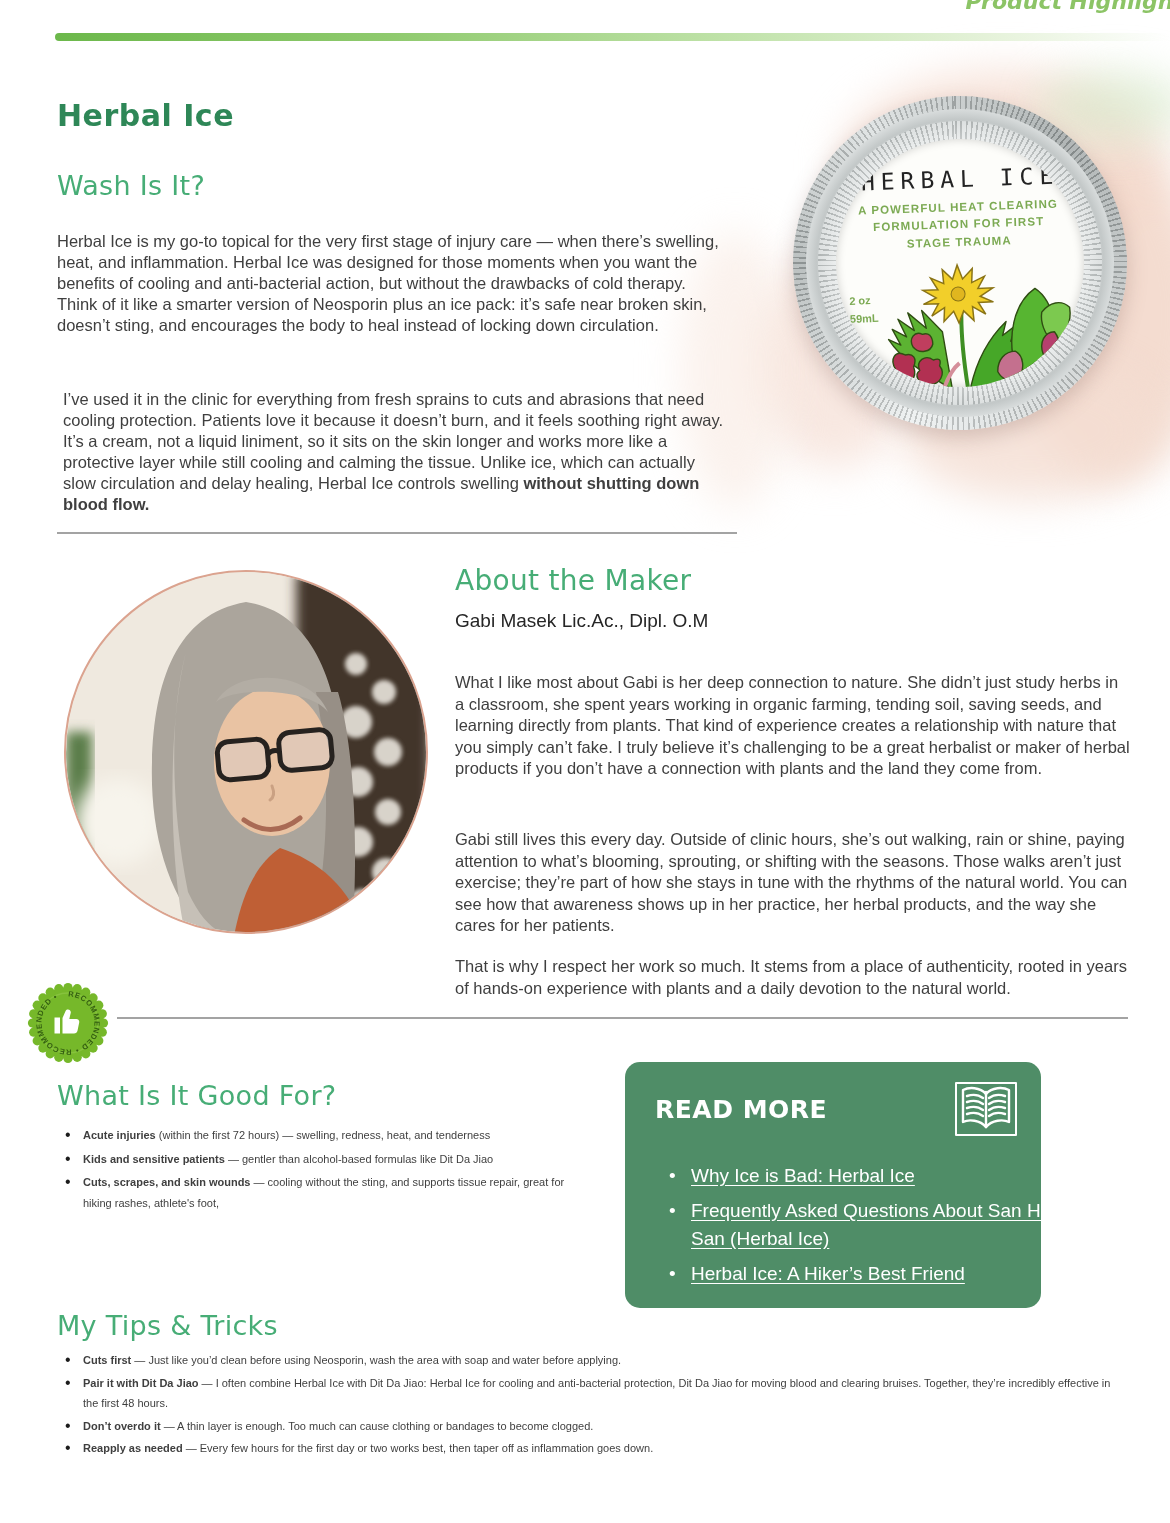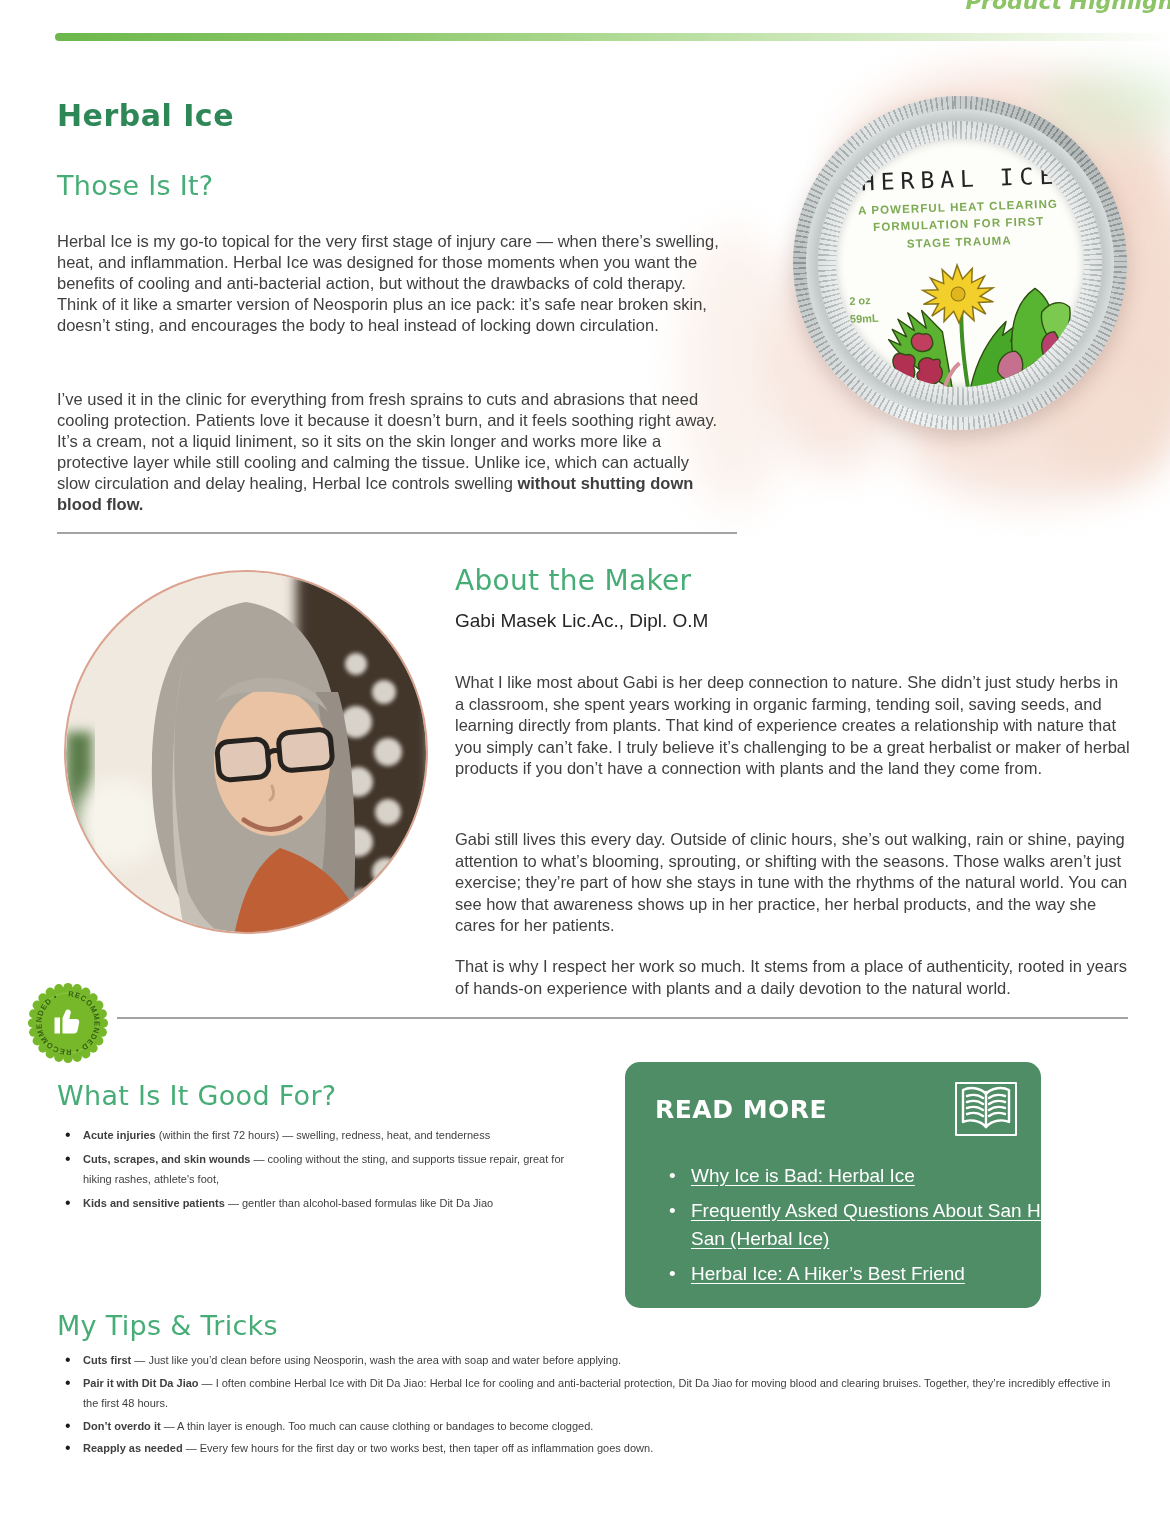--- a/index.html
+++ b/index.html
@@ -38,21 +38,21 @@
   .sec-head {
     position:absolute; font-family:"DejaVu Sans", sans-serif;
     font-weight:500; font-size:27px; color:#47ad76; letter-spacing:0.3px;
   }
   .h-whatisit { left:57px; top:170px; }
   .h-goodfor  { left:57px; top:1080px; }
   .h-tips     { left:57px; top:1310px; }
   .h-about    { left:455px; top:564px; font-size:28px; }
   .body-par { position:absolute; font-size:16.5px; line-height:21px; color:#3f3f3f;margin-top:24px; }
   .p-what1 { left:57px; top:207px; width:665px; }
-  .p-what2 { left:57px; top:365px; width:665px; }
+  .p-what2 { left:63px; top:365px; width:665px; }
   .maker-name { position:absolute; left:455px; top:610px; font-size:19px; font-weight:400; color:#262626; }
   .p-about1 { left:455px; top:648px; width:676px; line-height:21.5px; }
   .p-about2 { left:455px; top:805px; width:676px; line-height:21.5px; }
   .p-about3 { left:455px; top:932px; width:676px; line-height:21.5px; }
   .bold-inline { font-weight:700; }
   .divider { position:absolute; height:2px; background:#a3a3a3; }
   .div-1 { left:57px; top:532px; width:680px; }
   .div-2 { left:117px; top:1017px; width:1011px; }
   
   ul.doc-list { position:absolute; list-style:none; }
@@ -134,21 +134,21 @@
   <div class="wash wash-peach-2"></div>
   <div class="wash wash-peach-3"></div>
   <div class="wash wash-peach-4"></div>
   <div class="wash wash-peach-5"></div>
   <div class="wash wash-green-1"></div>
 
   <div class="corner-label">Product Highlight</div>
   <div class="top-bar"></div>
 
   <h1 class="page-title">Herbal Ice</h1>
-  <h2 class="sec-head h-whatisit">Those Is It?</h2>
+  <h2 class="sec-head h-whatisit">Wash Is It?</h2>
   <p class="body-par p-what1">Herbal Ice is my go-to topical for the very first stage of injury care — when there’s swelling, heat, and inflammation. Herbal Ice was designed for those moments when you want the benefits of cooling and anti-bacterial action, but without the drawbacks of cold therapy. Think of it like a smarter version of Neosporin plus an ice pack: it’s safe near broken skin, doesn’t sting, and encourages the body to heal instead of locking down circulation.</p>
   <p class="body-par p-what2"><span>I’ve used it in the clinic for everything from fresh sprains to cuts and abrasions that need cooling protection. Patients love it because it doesn’t burn, and it feels soothing right away. It’s a cream, not a liquid liniment, so it sits on the skin longer and works more like a protective layer while still cooling and calming the tissue. Unlike ice, which can actually slow circulation and delay healing, Herbal Ice controls swelling </span><span class="bold-inline">without shutting down blood flow.</span></p>
 
   <div class="tin">
     <div class="rim-tex"></div>
     <div class="ring2"></div>
     <div class="ring3"></div>
     <div class="face">
       <div class="tin-title">HERBAL ICE</div>
       <div class="tin-sub">A POWERFUL HEAT CLEARING FORMULATION FOR FIRST STAGE TRAUMA</div>
@@ -279,22 +279,22 @@
         <path d="M36.5 52.5 h11.5 c1.9 0 3.2-1.2 3.5-2.7 l1.7-8.4 c0.4-1.9-1-3.5-2.9-3.5 h-7 l1.4-5.9 c0.5-1.9-0.9-3.6-2.8-3.6 -0.9 0-1.8 0.5-2.2 1.4 l-3.2 7.2 v15.5 z" fill="#ffffff"></path>
       </g>
     </svg>
   </div>
 
   <div class="divider div-2"></div>
 
   <h2 class="sec-head h-goodfor">What Is It Good For?</h2>
   <ul class="doc-list list-goodfor">
     <li><span class="bold-inline">Acute injuries</span><span> (within the first 72 hours) — swelling, redness, heat, and tenderness</span></li>
+    <li><span class="bold-inline">Kids and sensitive patients</span><span> —  gentler than alcohol-based formulas like Dit Da Jiao</span></li>
     <li><span class="bold-inline">Cuts, scrapes, and skin wounds</span><span> — cooling without the sting, and supports tissue repair, great for hiking rashes, athlete's foot,</span></li>
-    <li><span class="bold-inline">Kids and sensitive patients</span><span> —  gentler than alcohol-based formulas like Dit Da Jiao</span></li>
   </ul>
 
   <div class="readmore">
     <div class="readmore-head">READ MORE</div>
     <svg class="book-icon" width="66" height="58" viewBox="0 0 66 58">
       <g fill="none" stroke="#ffffff" stroke-width="2.4" stroke-linecap="round" stroke-linejoin="round">
         <rect x="3" y="3" width="60" height="52" stroke-width="2"></rect>
         <path d="M33 12 V47"></path>
         <path d="M33 14 C27 7 16 7 10 10 V42 C16 39 27 40 33 47"></path>
         <path d="M33 14 C39 7 50 7 56 10 V42 C50 39 39 40 33 47"></path>

